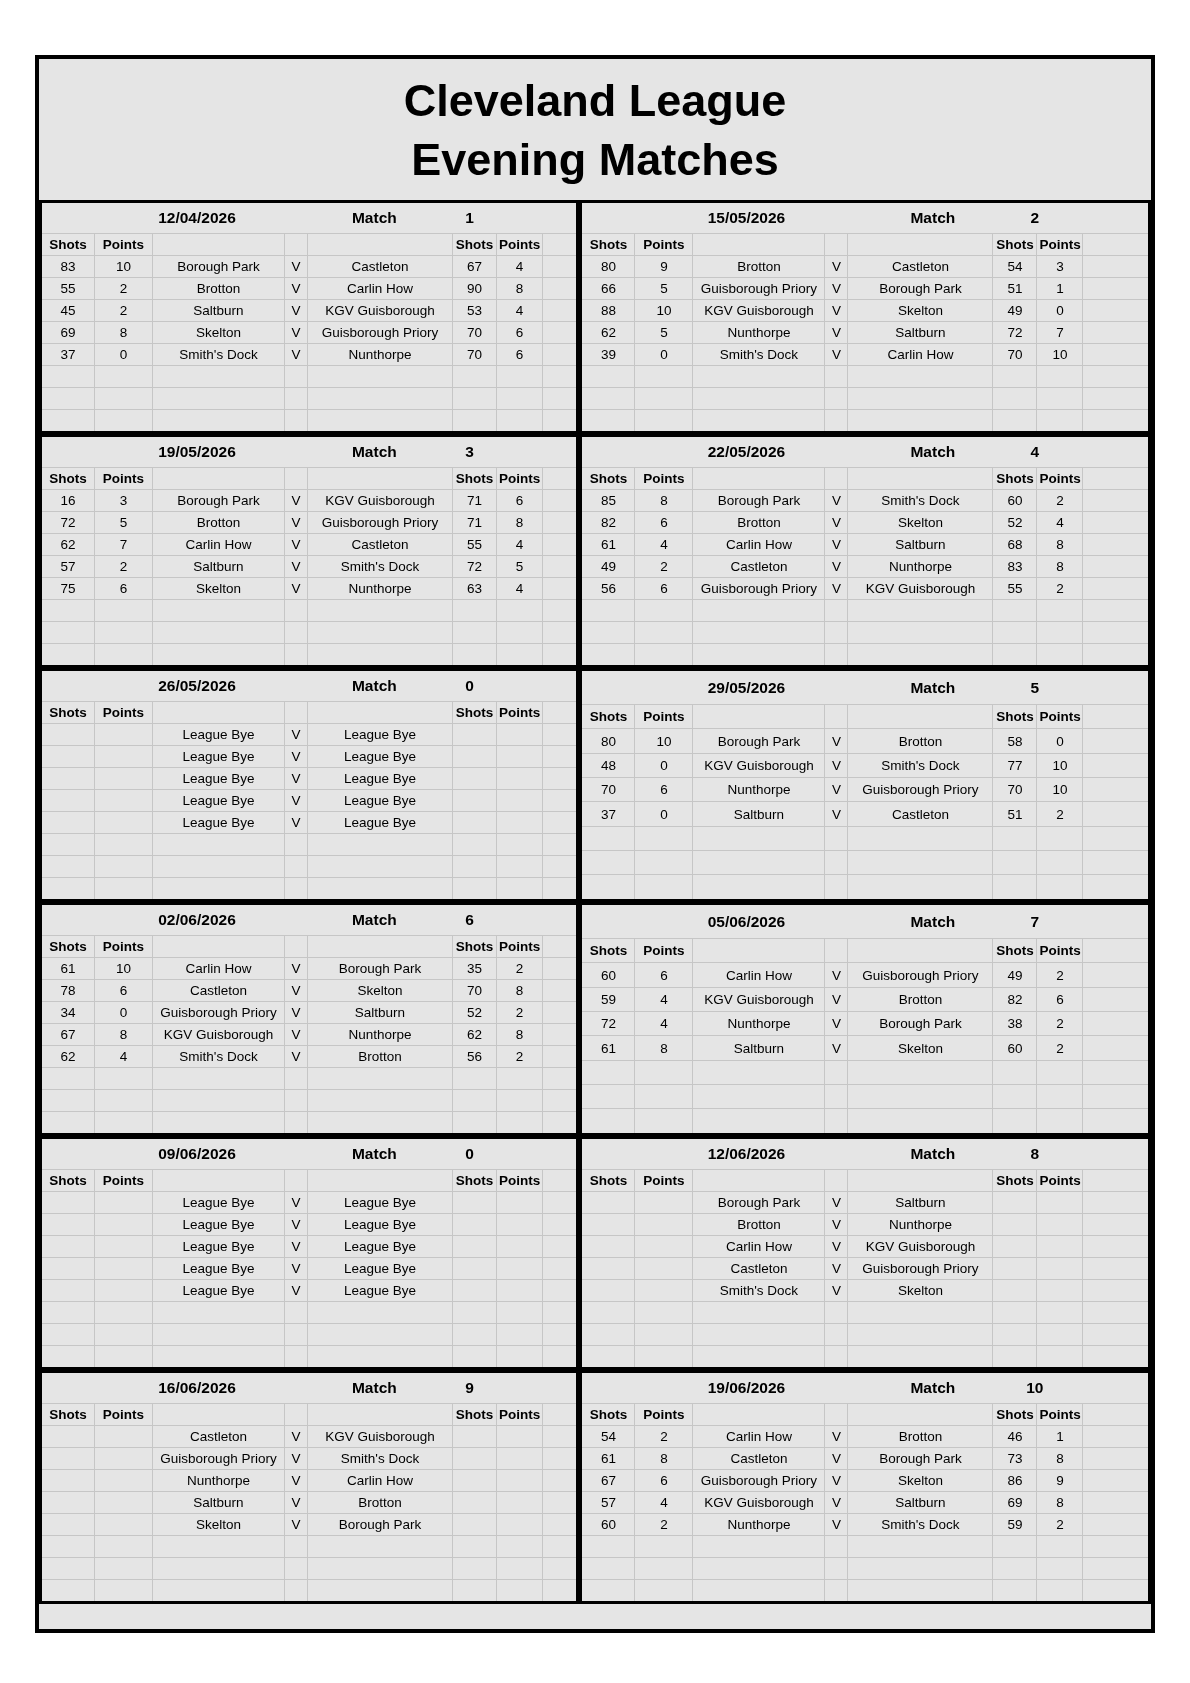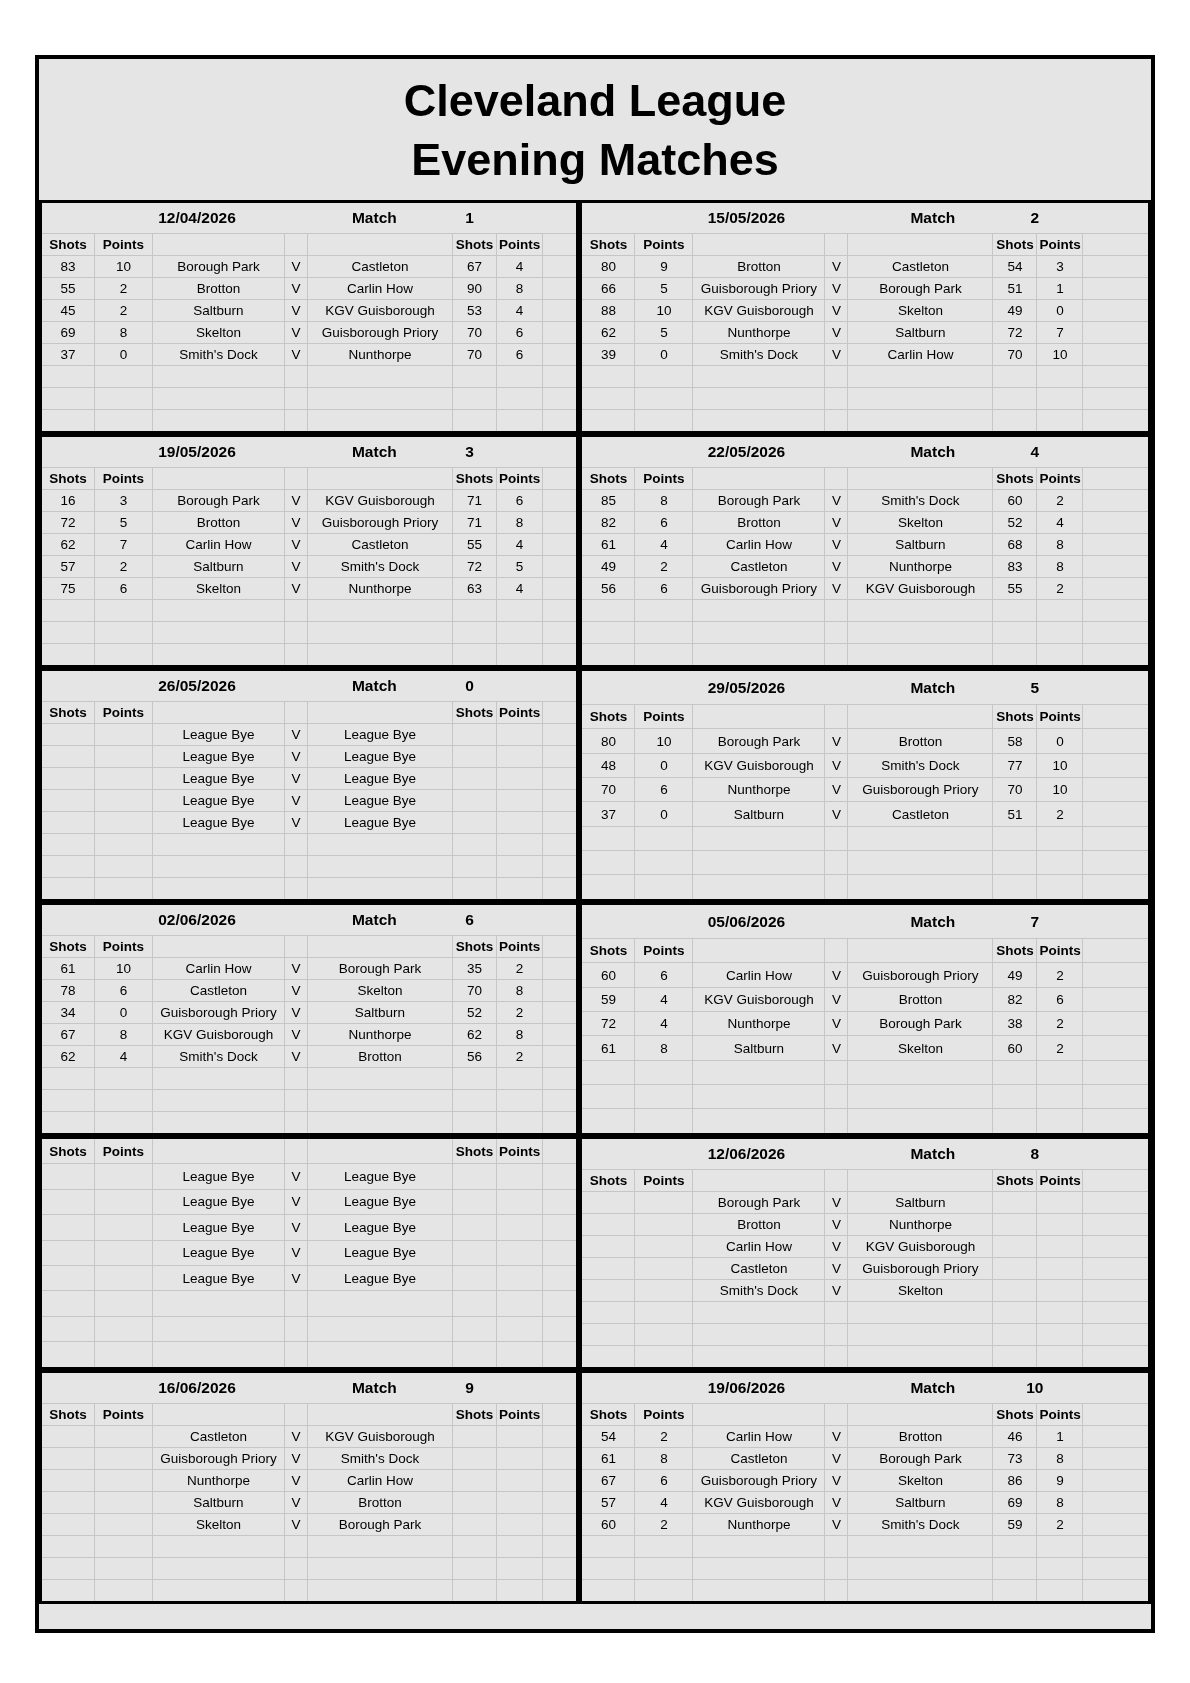--- a/index.html
+++ b/index.html
@@ -1000,20 +1000,30 @@
       <col class="c-shots">
           <col class="c-points">
           <col class="c-team1">
           <col class="c-v">
       <col class="c-team2">
           <col class="c-shots2">
           <col class="c-points2">
           <col class="c-spacer">
     </colgroup>
     <tbody>
+      <tr class="hdr-row">
+        <td colspan="8">
+          <div class="hdr-flex">
+            <span class="hdr-date">09/06/2026</span>
+            <span class="hdr-match">Match</span>
+            <span class="hdr-num">0</span>
+            <span class="hdr-fill"></span>
+          </div>
+        </td>
+      </tr>
       <tr class="cols-row">
         <td class="ch">Shots</td>
         <td class="ch">Points</td>
         <td></td>
         <td></td>
         <td></td>
         <td class="ch">Shots</td>
         <td class="ch">Points</td>
         <td></td>
       </tr>

